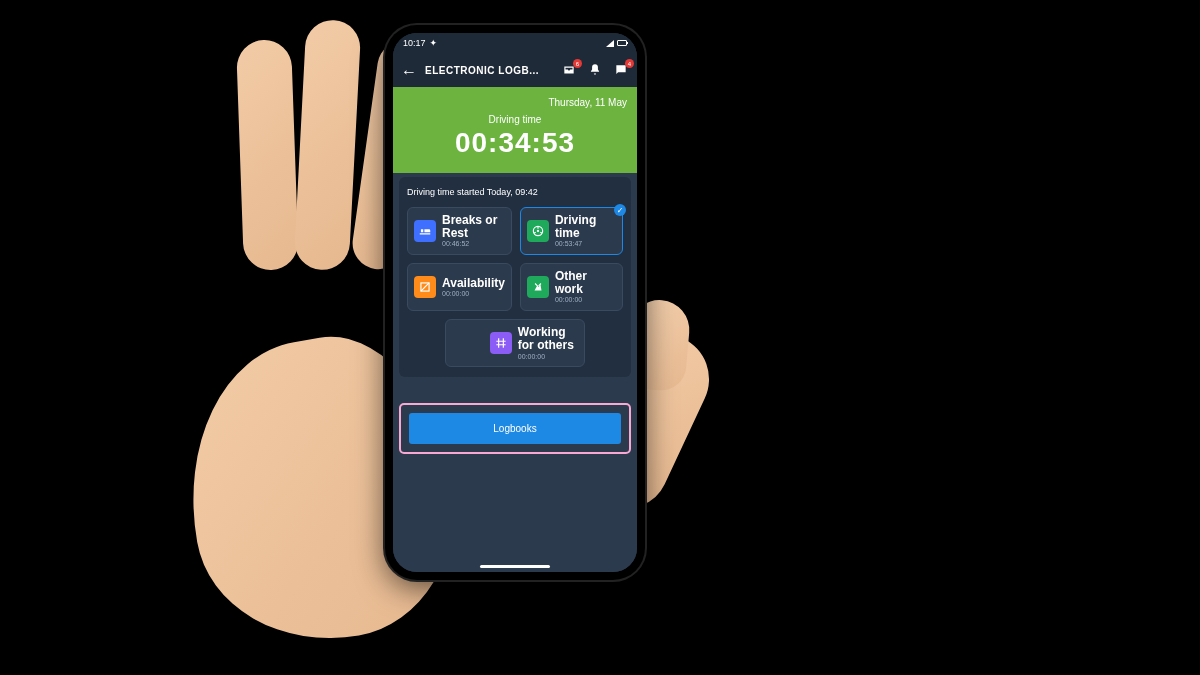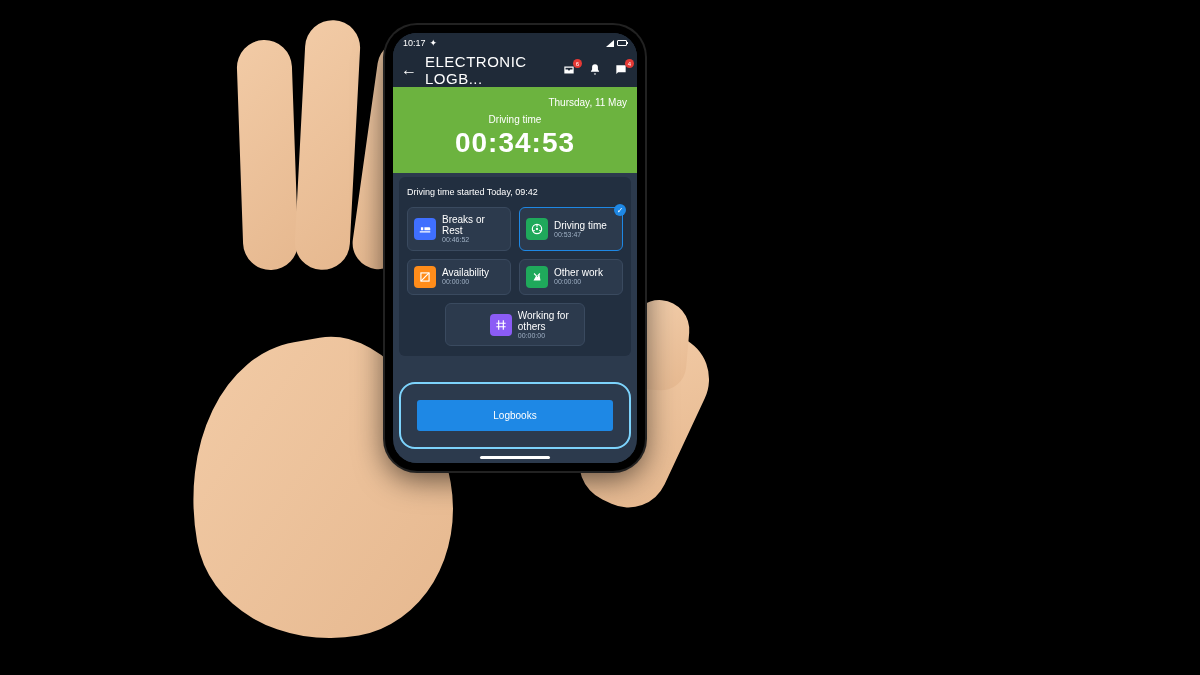--- a/index.html
+++ b/index.html
@@ -60,21 +60,21 @@
   .f1 { left: 70px;  top: -120px; width: 55px; height: 230px; transform: rotate(-2deg); }
   .f2 { left: 130px; top: -140px; width: 55px; height: 250px; transform: rotate(3deg); }
   .f3 { left: 195px; top: -120px; width: 52px; height: 230px; transform: rotate(8deg); }
 
   
   .phone {
     position: absolute;
     left: 385px;
     top: 25px;
     width: 260px;
-    height: 446px;
+    height: 555px;
     background: #000;
     border-radius: 32px;
     box-shadow: 0 0 0 2px #222, 0 8px 30px rgba(0,0,0,0.6);
     z-index: 5;
     padding: 8px;
   }
   .screen {
     width: 100%;
     height: 100%;
     background: #2c3a4d;
@@ -118,21 +118,21 @@
     height: 34px;
     background: #1f2a38;
     color: #fff;
     display: flex;
     align-items: center;
     padding: 0 8px;
     gap: 8px;
     flex-shrink: 0;
   }
   .back-arrow { font-size: 16px; cursor: pointer; }
-  .header-title { font-size: 15px; font-weight: 400; letter-spacing: 0.5px; flex: 1; }
+  .header-title { font-size: 10px; font-weight: 700; letter-spacing: 0.5px; flex: 1; }
   .header-icons { display: flex; align-items: center; gap: 10px; }
   .hicon { position: relative; width: 16px; height: 16px; display: flex; align-items: center; justify-content: center; }
   .badge {
     position: absolute;
     top: -3px; right: -5px;
     background: #e53935;
     color: #fff;
     font-size: 6px;
     min-width: 9px; height: 9px;
     border-radius: 5px;
@@ -198,36 +198,36 @@
     display: flex; align-items: center; justify-content: center;
     flex-shrink: 0;
   }
   .tile-icon svg { width: 14px; height: 14px; }
   .ic-blue   { background: #3f6fff; }
   .ic-green  { background: #1fa95b; }
   .ic-green2 { background: #1fa95b; }
   .ic-orange { background: #ff8c1a; }
   .ic-purple { background: #8b5cf6; }
   .tile-text { display: flex; flex-direction: column; color: #fff; line-height: 1.1; }
-  .tile-label { font-size: 10px; font-weight: 400; }
+  .tile-label { font-size: 12px; font-weight: 700; }
   .tile-time  { font-size: 7px; color: #9fb0c4; }
 
   .tile-row-center {
     display: flex;
     justify-content: center;
     margin-top: 8px;
   }
   .tile-row-center .tile { width: 65%; padding-left: 44px; }
 
   
   .logbooks-wrap {
     margin: 10px 6px 0;
-    border: 2px solid #7dd3fc;
-    border-radius: 16px;
-    padding: 16px;
+    border: 2px solid #f9a8d4;
+    border-radius: 5px;
+    padding: 8px;
   }
   .logbooks-btn {
     background: #1e88e5;
     color: #fff;
     text-align: center;
     font-size: 10px;
     font-weight: 500;
     padding: 10px 0;
     border-radius: 3px;
     cursor: pointer;

